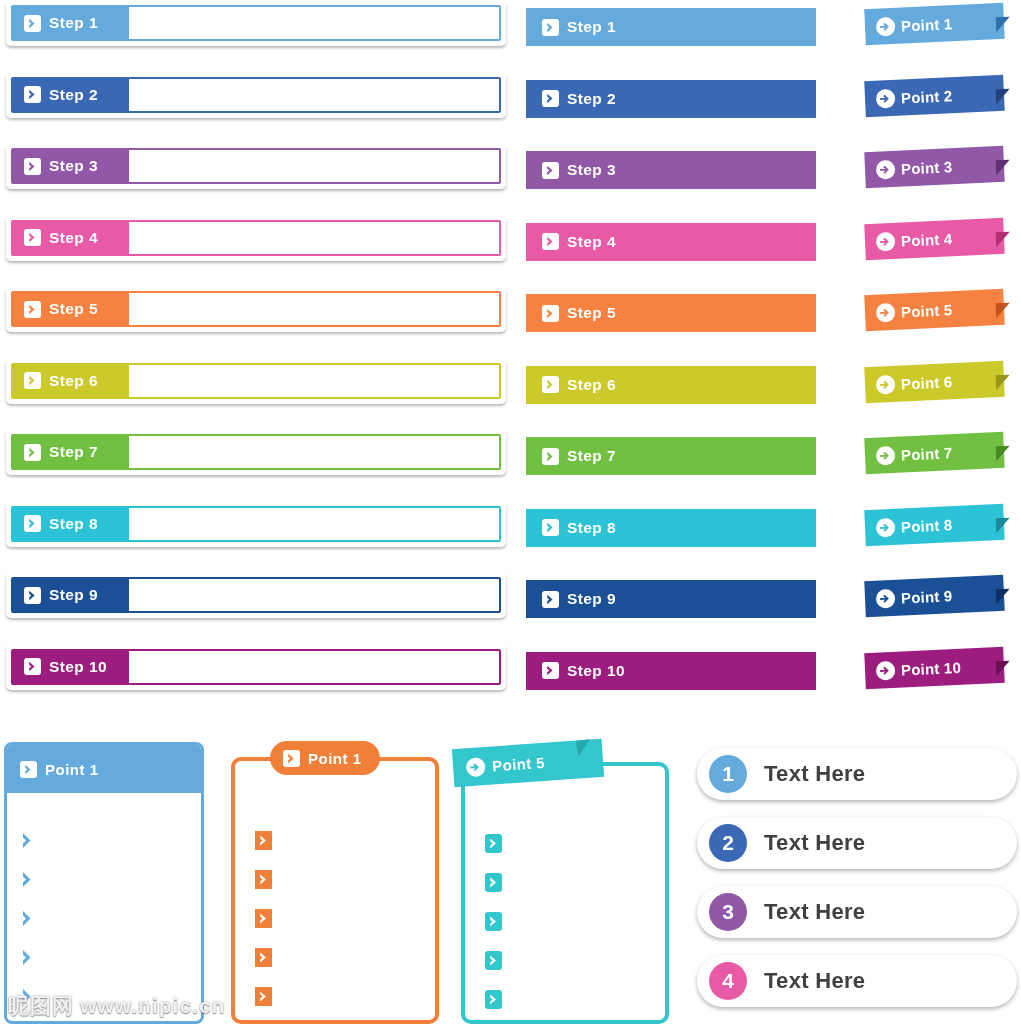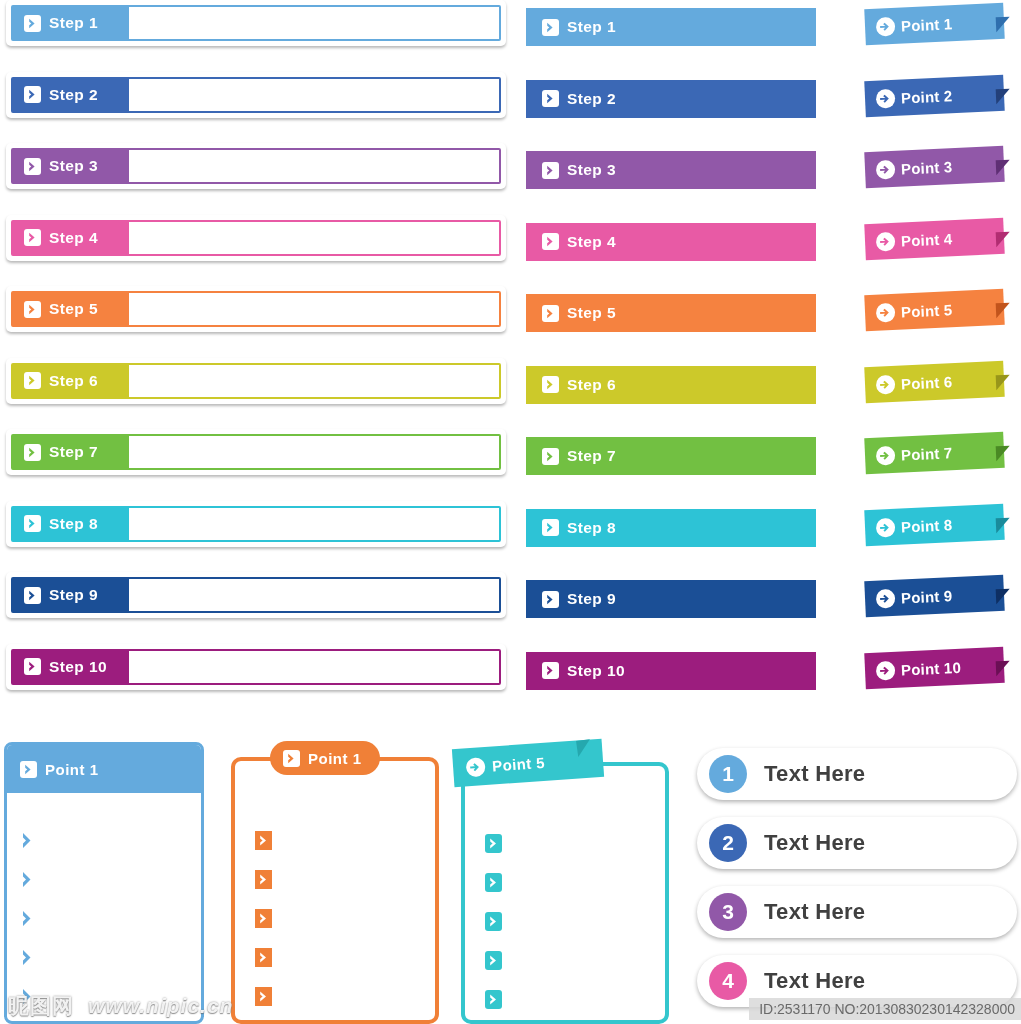--- a/index.html
+++ b/index.html
@@ -277,21 +277,21 @@
     left: 8px; top: 992px;
     font-size: 21px;
     font-weight: bold;
     color: rgba(255,255,255,0.88);
     text-shadow: 0 0 2px rgba(130,130,130,.95), 0 1px 1px rgba(90,90,90,.6);
     letter-spacing: 1px;
     white-space: nowrap;
     pointer-events: none;
   }
   .wm-left .cn { font-family: "DejaVu Sans", sans-serif; }
-  .wm-left .url { font-style: italic; margin-left: 14px; }
+  .wm-left .url { margin-left: 6px; }
   .wm-id {
     position: absolute;
     right: 0; top: 998px;
     height: 22px;
     padding: 0 6px 0 10px;
     background: rgba(215,215,215,0.82);
     color: #6a6a6a;
     font-size: 14px;
     display: flex;
     align-items: center;
@@ -783,15 +783,14 @@
       </div>
       <div class="th-btn">
         <span class="num-circle" style="--c:#e85aa5">4</span>
         <span class="th-text">Text Here</span>
       </div>
     </div>
 
   <div class="wm-left">
     <span class="cn">昵图网</span><span class="url">www.nipic.cn</span>
   </div>
-  <div class="wm-id">ID:2531170 NO:20130830230142328000</div>
 
 </div>
 
 </body></html>

